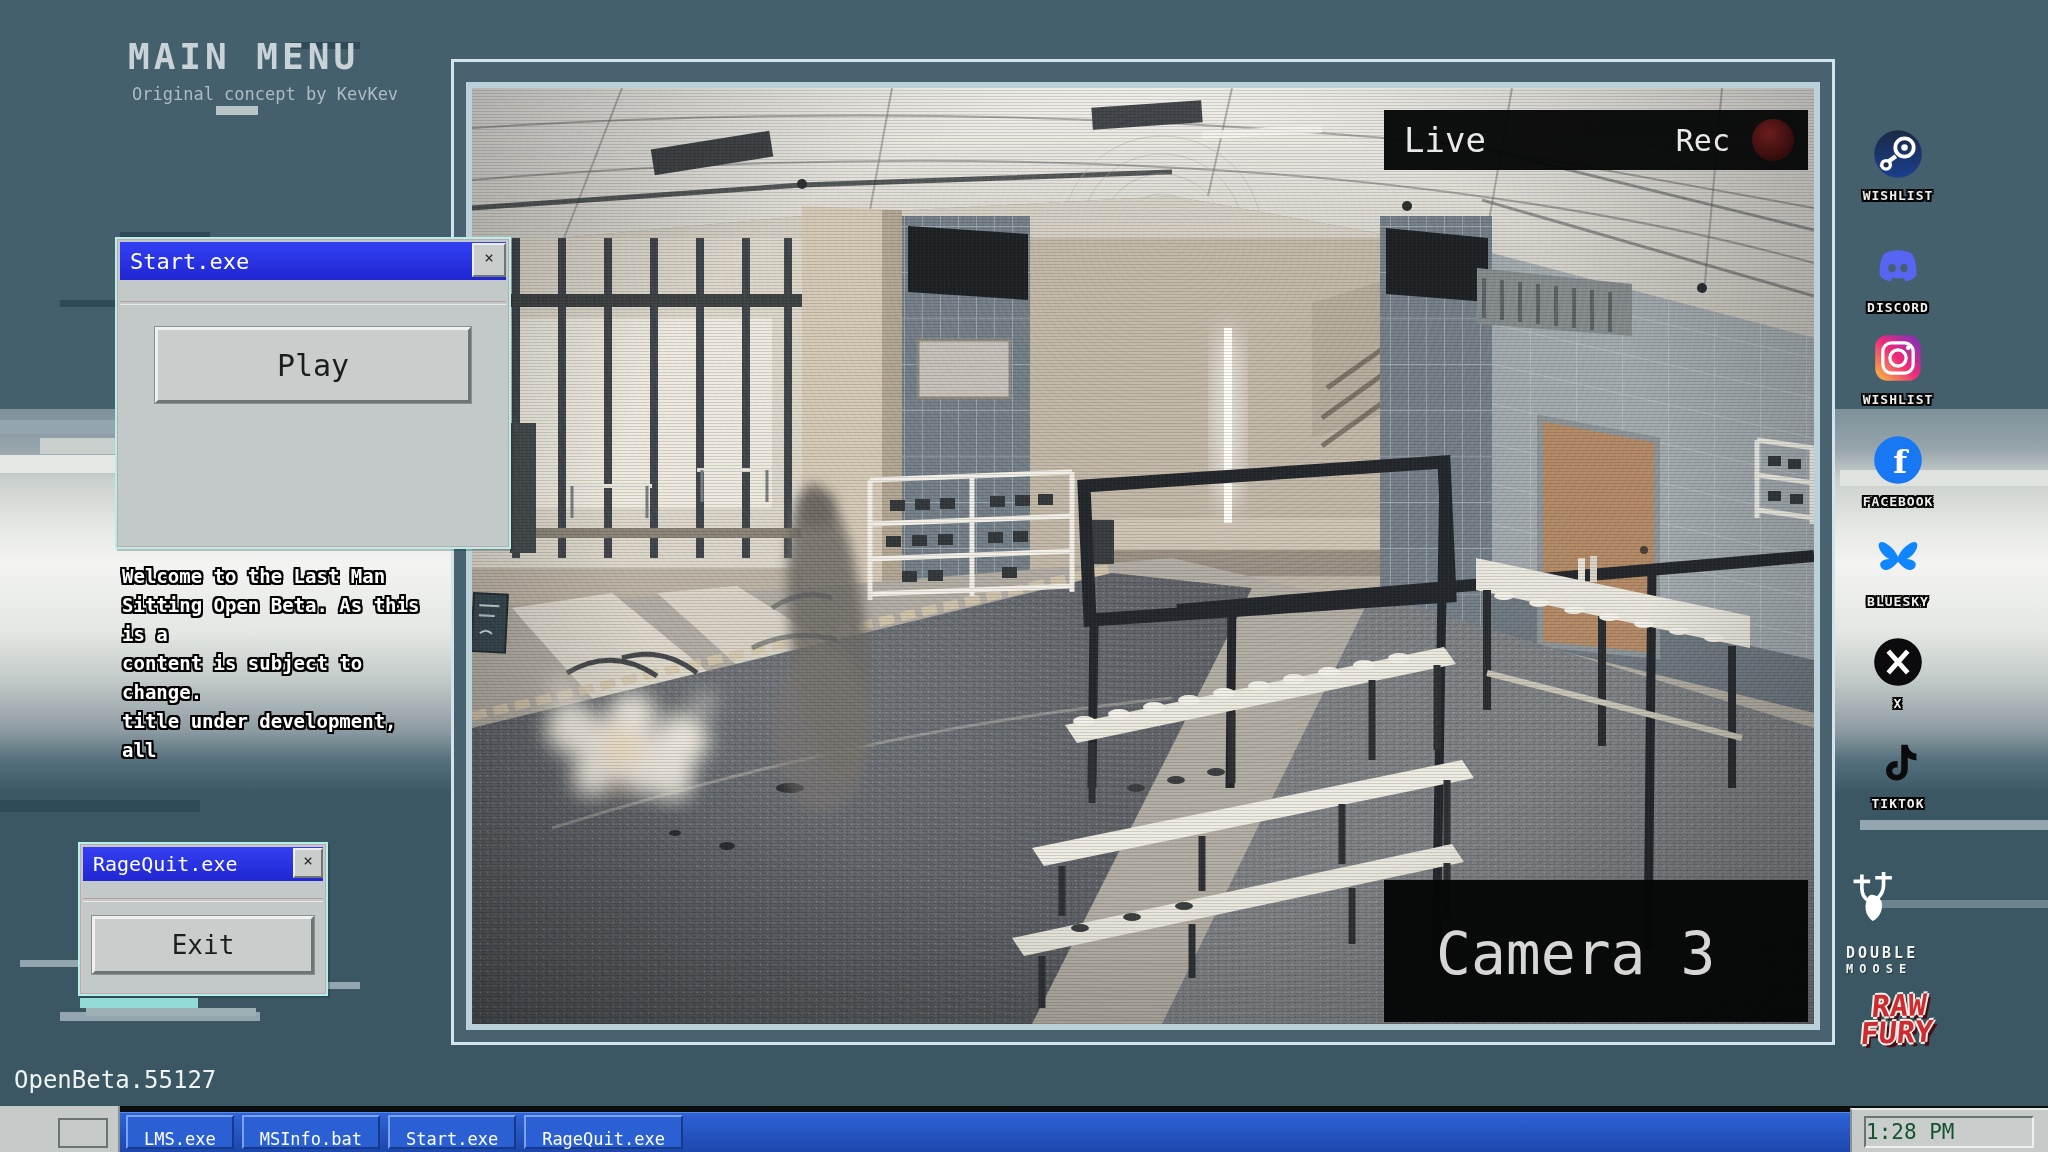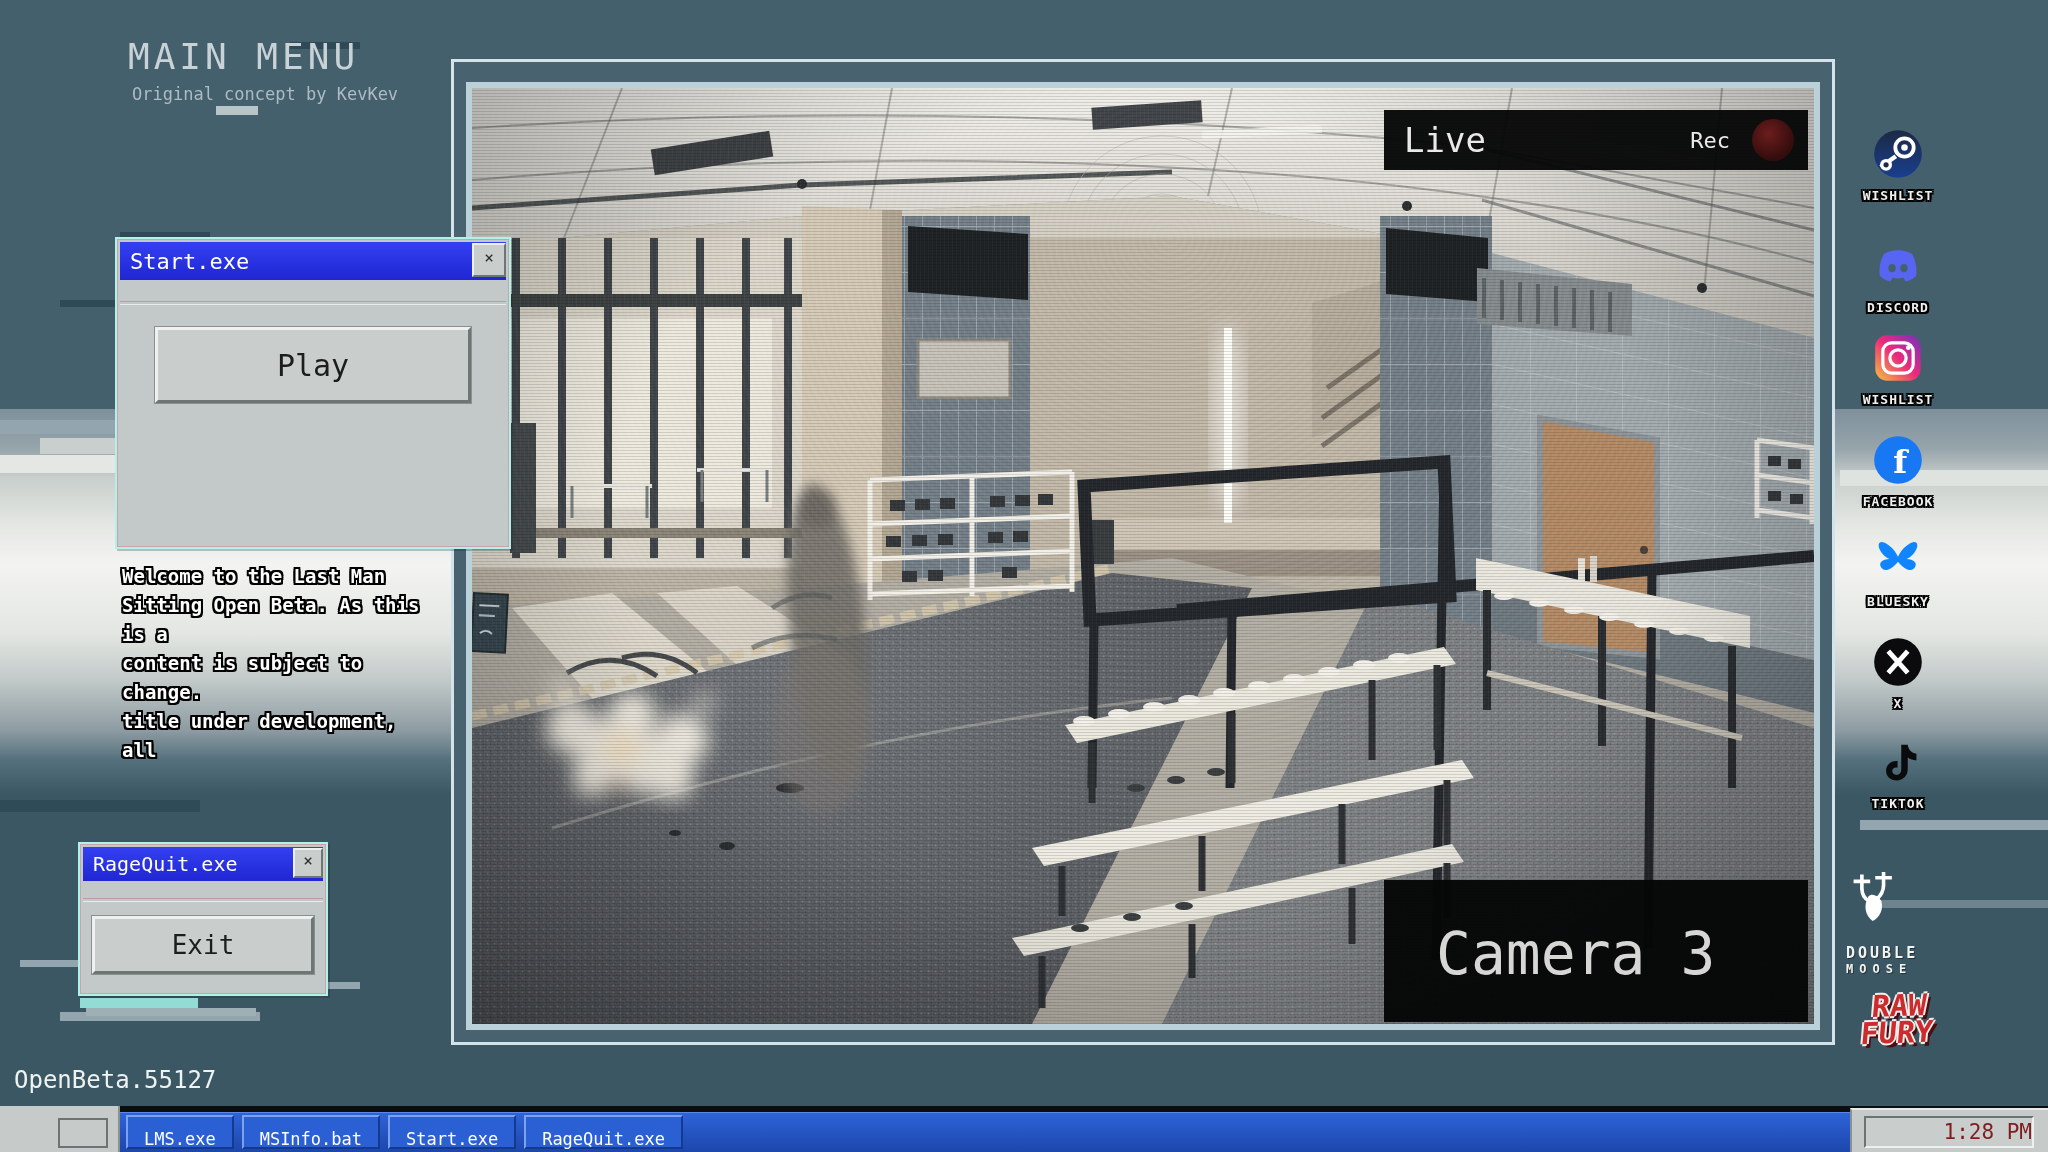--- a/index.html
+++ b/index.html
@@ -10,21 +10,21 @@
       #7e909a 35.5%, #97a5ac 39%,
       #c9cfcc 41.5%, #e7e9e5 46%,
       #f3f4f1 49%, #e3e6e2 55%,
       #c2cac9 59%, #8c9aa1 63.5%,
       #53707c 66%, #3b5763 69%,
       #3b5763 100%);}
   .px{position:absolute;}
   .outline{text-shadow:-2px 0 0 #000,2px 0 0 #000,0 -2px 0 #000,0 2px 0 #000,
     -2px -2px 0 #000,2px 2px 0 #000,-2px 2px 0 #000,2px -2px 0 #000;}
   
-  .main-title{left:128px;top:36px;font-size:36px;font-weight:normal;letter-spacing:4px;color:#c9d2d6;}
+  .main-title{left:128px;top:36px;font-size:36px;font-weight:bold;letter-spacing:4px;color:#c9d2d6;}
   .sub-title{left:132px;top:84px;font-size:17px;color:#aebbc2;}
   .deco-strip{left:216px;top:106px;width:42px;height:9px;background:#b9c4c9;}
   .welcome{left:122px;top:562px;width:320px;font-size:19px;font-weight:bold;line-height:29px;color:#fff;}
   .openbeta{left:14px;top:1066px;font-size:24px;color:#eef2f1;}
   
   .rwin{position:absolute;background:#c3c9c8;border:2px solid #aff2ea;
     box-shadow:inset 0 0 0 1px #cba3ab, 2px 2px 0 rgba(20,30,34,.25);box-sizing:border-box;}
   .rtitle{position:relative;margin:3px;height:38px;background:linear-gradient(180deg,#3340f2,#2026d2);
     color:#fff;display:flex;align-items:center;padding-left:10px;box-sizing:border-box;}
   .rtitle .t{font-size:22px;}
@@ -50,41 +50,41 @@
     background:repeating-linear-gradient(0deg,rgba(0,0,0,.13) 0 1px,rgba(255,255,255,0) 1px 3px),
                repeating-linear-gradient(90deg,rgba(255,255,255,.03) 0 1px,rgba(0,0,0,0) 1px 4px);}
   .vignette{position:absolute;inset:0;pointer-events:none;
     background:radial-gradient(ellipse at 50% 45%,rgba(0,0,0,0) 55%,rgba(10,12,14,.32) 100%);}
   .moire{position:absolute;inset:0;pointer-events:none;opacity:.5;
     background:repeating-radial-gradient(circle at 52% 16%,rgba(255,255,255,.05) 0 3px,rgba(0,0,0,.02) 3px 7px);
     mix-blend-mode:overlay;}
   .live-bar{position:absolute;top:22px;right:6px;width:424px;height:60px;background:rgba(5,6,6,.96);
     color:#e9e9e7;display:flex;align-items:center;}
   .live-bar .live{font-size:34px;margin-left:20px;}
-  .live-bar .rec{font-size:22px;margin-left:auto;margin-right:78px;}
+  .live-bar .rec{font-size:30px;margin-left:auto;margin-right:78px;}
   .rec-dot{position:absolute;right:14px;top:9px;width:42px;height:42px;border-radius:50%;
     background:radial-gradient(circle at 40% 35%,#6b1d1c,#340c0d 70%);}
   .cam-label{position:absolute;right:6px;bottom:2px;width:424px;height:142px;background:rgba(5,6,6,.97);
     color:#d6d6d4;font-size:58px;line-height:148px;padding-left:52px;box-sizing:border-box;}
   
   .taskbar{left:0;bottom:0;width:2048px;height:46px;background:#0c0e0e;}
   .tb-blue{position:absolute;left:0;top:6px;width:100%;height:40px;
     background:linear-gradient(180deg,#2e63d8,#1c46ab);border-top:1px solid #5d87e6;}
   .tb-tray-left{position:absolute;left:0;top:0;width:118px;height:46px;background:#c6cbc9;
     border-right:2px solid #8a9190;}
   .tb-slot{position:absolute;left:58px;top:12px;width:46px;height:26px;border:2px solid #6b7473;background:#c6cbc9;}
   .tb-items{position:absolute;left:126px;top:9px;display:flex;gap:8px;}
   .tb-btn{height:34px;padding:12px 16px;background:#2b60d4;border:2px solid;
     border-color:#7ca1ee #153a8c #153a8c #7ca1ee;color:#fff;
     font-family:"DejaVu Sans Mono",monospace;font-size:17px;}
   .tb-tray-right{position:absolute;right:0;top:2px;width:196px;height:44px;background:#c6cbc9;
     border-left:2px solid #8a9190;border-top:2px solid #e8eae9;}
   .tb-clock{position:absolute;left:12px;top:6px;right:14px;bottom:6px;border:2px solid;
-    border-color:#6b7473 #eef0ef #eef0ef #6b7473;font-size:21px;color:#7f1d1d;
-    text-align:right;line-height:28px;background:#c9cecd;}
+    border-color:#6b7473 #eef0ef #eef0ef #6b7473;font-size:21px;color:#14532d;
+    text-align:left;line-height:28px;background:#c9cecd;}
   
   .sidebar{position:absolute;left:1846px;top:0;width:104px;height:1152px;}
   .social{position:absolute;left:0;width:104px;text-align:center;}
   .sicon{display:inline-block;width:52px;height:52px;}
   .sicon svg{width:52px;height:52px;}
   .slabel{margin-top:4px;font-size:13px;font-weight:bold;color:#efefed;letter-spacing:1px;}
   .pub-moose{position:absolute;left:0;top:872px;width:104px;color:#f2f4f2;}
   .pub-moose .l1{font-size:15px;font-weight:bold;letter-spacing:3px;margin-top:2px;
     text-shadow:1px 1px 0 #26343a;}
   .pub-moose .l2{font-size:12px;font-weight:bold;letter-spacing:6px;text-shadow:1px 1px 0 #26343a;}

